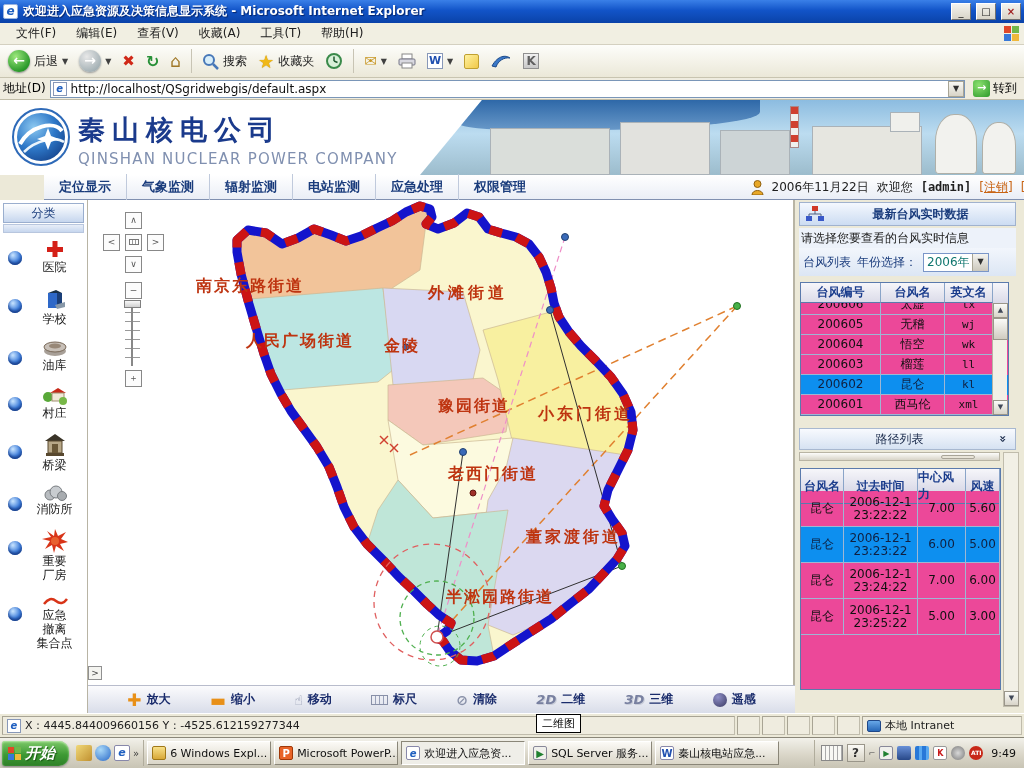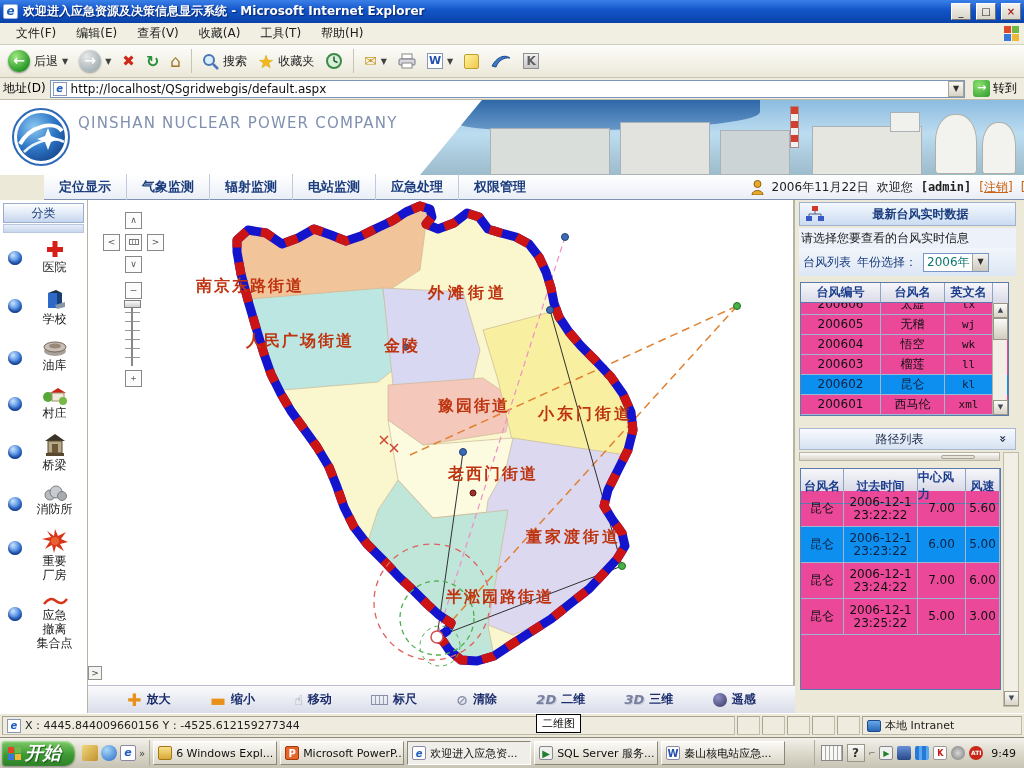--- a/index.html
+++ b/index.html
@@ -186,21 +186,21 @@
   .globeicon { width:14px; height:12px; background:linear-gradient(#68A8E8,#2868B8); border:1px solid #204888; border-radius:2px; }
   .modebox { position:absolute; left:536px; top:714px; background:#fff; border:1px solid #000; padding:1px 5px;
     font-size:11px; color:#000; z-index:5; }
 
   
   .taskbar { position:absolute; left:0; top:737px; width:1024px; height:31px;
     background:linear-gradient(#F2F1EA,#D8D4C6 60%,#C8C4B4); border-top:1px solid #8A8678;
     display:flex; align-items:center; gap:3px; padding:0 2px; }
   .startbtn { height:25px; padding:0 14px 0 6px; border-radius:3px 10px 10px 3px;
     background:linear-gradient(#7CC868,#3E9A34 55%,#2E8028); box-shadow:inset 0 1px 2px #B8E8A8, 0 1px 2px #888;
-    display:flex; align-items:center; gap:4px; color:#fff; font-weight:bold; font-style:italic; font-size:18px; text-shadow:1px 1px 1px #1A5A14; }
+    display:flex; align-items:center; gap:4px; color:#fff; font-weight:bold; font-style:italic; font-size:15px; text-shadow:1px 1px 1px #1A5A14; }
   .miniflag { width:13px; height:13px; display:grid; grid-template-columns:6px 6px; grid-template-rows:6px 6px; gap:1px; }
   .ql { display:flex; align-items:center; gap:3px; padding:0 4px; border-right:1px solid #B0AC9C; height:26px; }
   .qli { width:16px; height:16px; border-radius:2px; }
   .tkbtn { height:24px; flex:1; max-width:124px; background:linear-gradient(#FBFAF6,#DAD6C8);
     border:1px solid #fff; border-right-color:#8A8678; border-bottom-color:#8A8678;
     display:flex; align-items:center; gap:4px; padding:0 4px; font-size:11px; color:#101010;
     white-space:nowrap; overflow:hidden; }
   .tkbtn.active { background:#EFEEE8; border:1px solid #8A8678; border-right-color:#fff; border-bottom-color:#fff; }
   .tki { width:14px; height:14px; flex:none; border-radius:2px; font-size:10px; font-weight:bold; text-align:center; line-height:13px; }
   .tray { margin-left:auto; display:flex; align-items:center; gap:4px; height:26px; border-left:1px solid #B0AC9C; padding:0 6px; }
@@ -327,20 +327,21 @@
           <stop offset="1" stop-color="#16458E"></stop>
       </radialGradient>
     </defs>
     <circle cx="31" cy="31" r="28" fill="none" stroke="#2E6AB8" stroke-width="2"></circle>
     <circle cx="31" cy="31" r="24" fill="url(#lg)"></circle>
     <path d="M10,38 C20,20 44,14 52,25" fill="none" stroke="#fff" stroke-width="4"></path>
     <path d="M14,46 C26,34 46,30 54,36" fill="none" stroke="#EAF4FC" stroke-width="2.5"></path>
     <path d="M38,22 L41,30 L49,33 L41,36 L38,44 L35,36 L27,33 L35,30 Z" fill="#fff"></path>
   </svg>
   <div class="company">
+    <div class="cn">秦山核电公司</div>
     <div class="en">QINSHAN NUCLEAR POWER COMPANY</div>
   </div>
   <div class="photo">
     <div class="sea"></div>
     <div class="bld" style="left:70px;top:28px;width:120px;height:47px;background:#DADEDA;"></div>
     <div class="bld" style="left:200px;top:22px;width:90px;height:53px;background:#E2E2DE;"></div>
     <div class="bld" style="left:300px;top:30px;width:70px;height:45px;background:#CDD4D6;"></div>
     <div class="chimney"></div>
     <div class="bld" style="left:392px;top:26px;width:110px;height:49px;background:#E6E6E0;"></div>
     <div class="dome" style="left:515px;top:14px;width:42px;height:60px;"></div>

